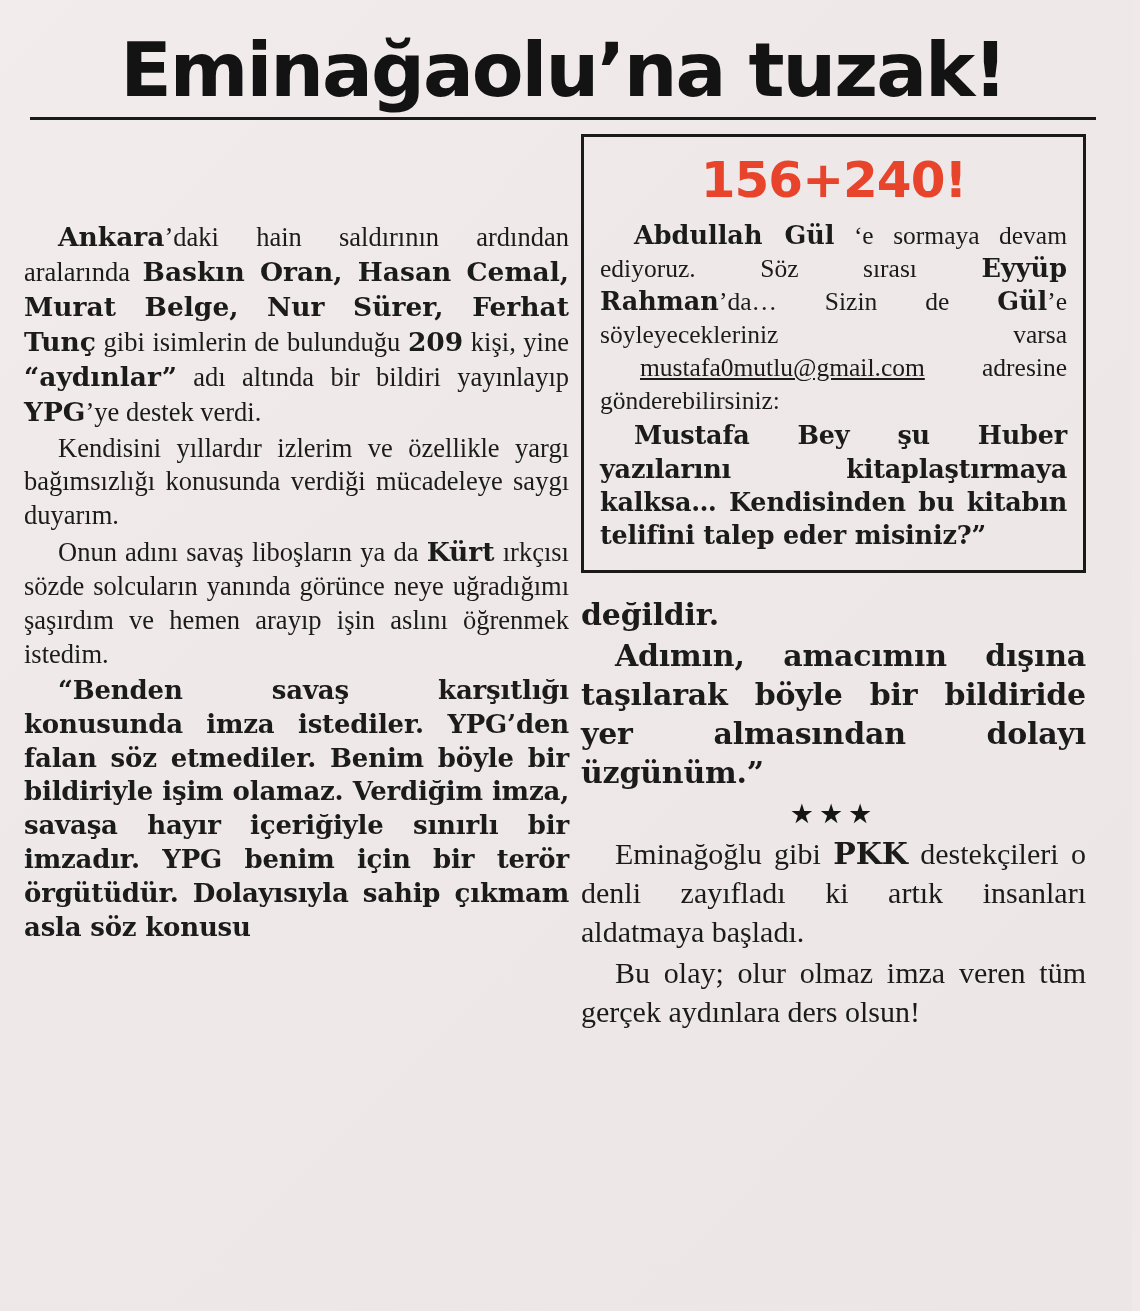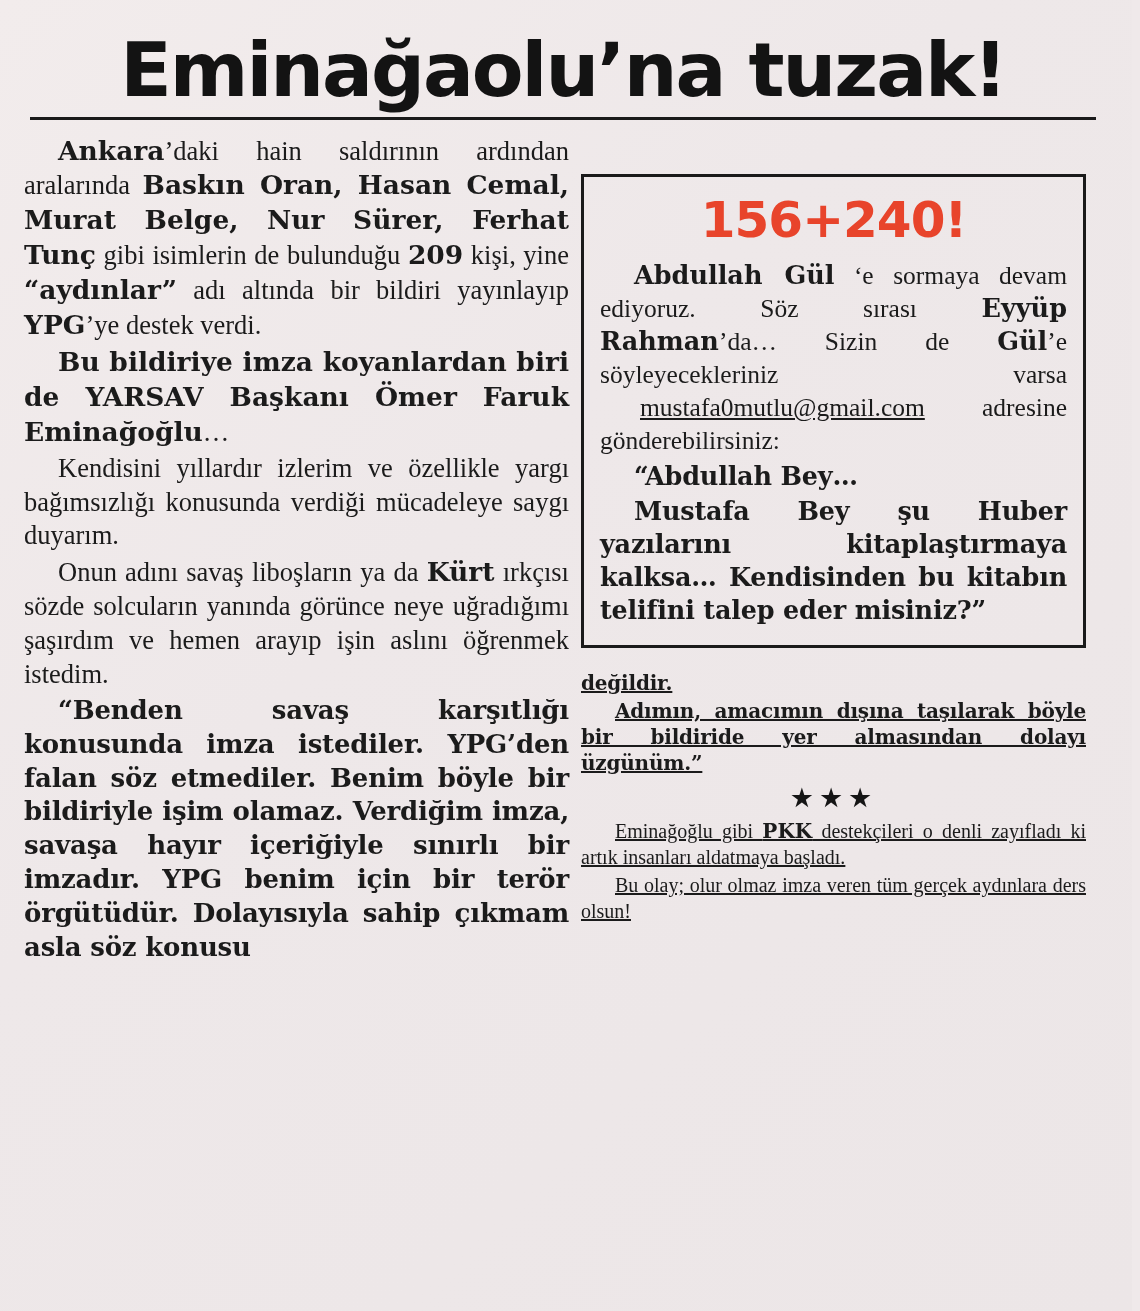--- a/index.html
+++ b/index.html
@@ -97,52 +97,49 @@
     margin-left: 40px;
   }
   .stars {
     text-align: center;
     font-size: 27px;
     letter-spacing: 5px;
     color: #151515;
     margin: 6px 0 4px 0;
   }
   .after-box p {
-    font-size: 20px;
+    font-size: 30px;
     line-height: 1.3;
-    text-decoration: underline;
   }
 </style>
 </head>
 <body>
 
 <div class="page">
 
   <h1 class="headline">Eminağaolu’na tuzak!</h1>
 
   <div class="rule"></div>
 
   <div class="columns">
 
     <div class="col-left">
       <div id="left-paras">
           <p><b>Ankara</b><span>’daki hain saldırının ardından aralarında </span><b>Baskın Oran, Hasan Cemal, Murat Belge, Nur Sürer, Ferhat Tunç</b><span> gibi isimlerin de bulunduğu </span><b>209</b><span> kişi, yine </span><b>“aydınlar”</b><span> adı altında bir bildiri yayınlayıp </span><b>YPG</b><span>’ye destek verdi.</span></p>
-          <p><b>Bu bildiriye imza koyanlardan biri de </b><b>YARSAV Başkanı Ömer Faruk Eminağoğlu</b><span>…</span></p>
           <p><span>Kendisini yıllardır izlerim ve özellikle yargı bağımsızlığı konusunda verdiği mücadeleye saygı duyarım.</span></p>
           <p><span>Onun adını savaş liboşların ya da </span><b>Kürt</b><span> ırkçısı sözde solcuların yanında görünce neye uğradığımı şaşırdım ve hemen arayıp işin aslını öğrenmek istedim.</span></p>
           <p class="bold-para"><b>“Benden savaş karşıtlığı konusunda imza istediler. YPG’den falan söz etmediler. Benim böyle bir bildiriyle işim olamaz. Verdiğim imza, savaşa hayır içeriğiyle sınırlı bir imzadır. YPG benim için bir terör örgütüdür. Dolayısıyla sahip çıkmam asla söz konusu</b></p>
         </div>
     </div>
 
     <div class="col-right">
       <div class="box">
         <div class="box-title">156+240!</div>
         <div id="box-paras">
             <p><b>Abdullah Gül</b><span> ‘e sormaya devam ediyoruz. Söz sırası </span><b>Eyyüp Rahman</b><span>’da… Sizin de </span><b>Gül</b><span>’e söyleyecekleriniz varsa </span><span class="email">mustafa0mutlu@gmail.com</span><span> adresine gönderebilirsiniz:</span></p>
-            <p class="bold-para"><b>“Abdullah Bey…</b></p>
             <p class="bold-para"><b>Mustafa Bey şu Huber yazılarını kitaplaştırmaya kalksa… Kendisinden bu kitabın telifini talep eder misiniz?”</b></p>
           </div>
       </div>
       <div class="after-box">
         <div id="after-paras">
             <p class="bold-para noindent"><b>değildir.</b></p>
             <p class="bold-para"><b>Adımın, amacımın dışına taşılarak böyle bir bildiride yer almasından dolayı üzgünüm.”</b></p>
           </div>
         <div class="stars">★★★</div>
         <div id="closing-paras">

